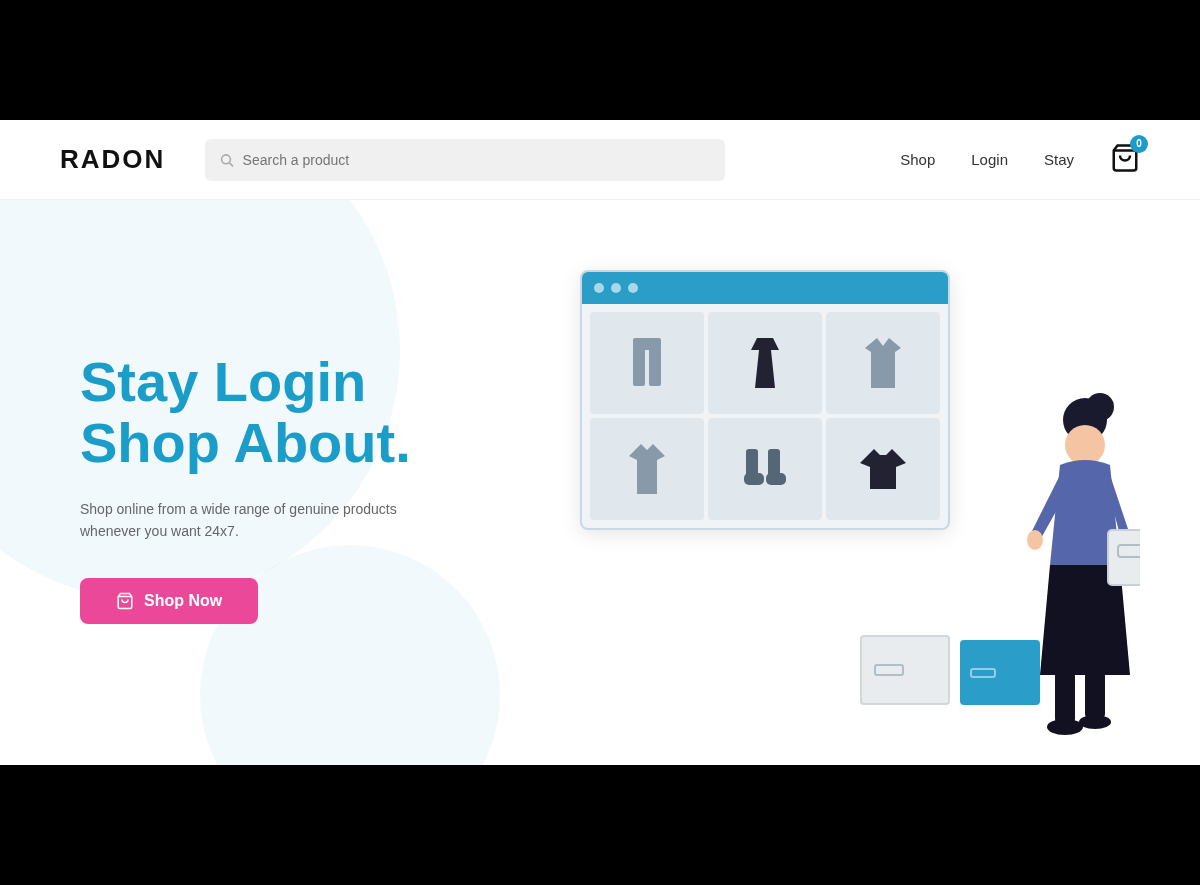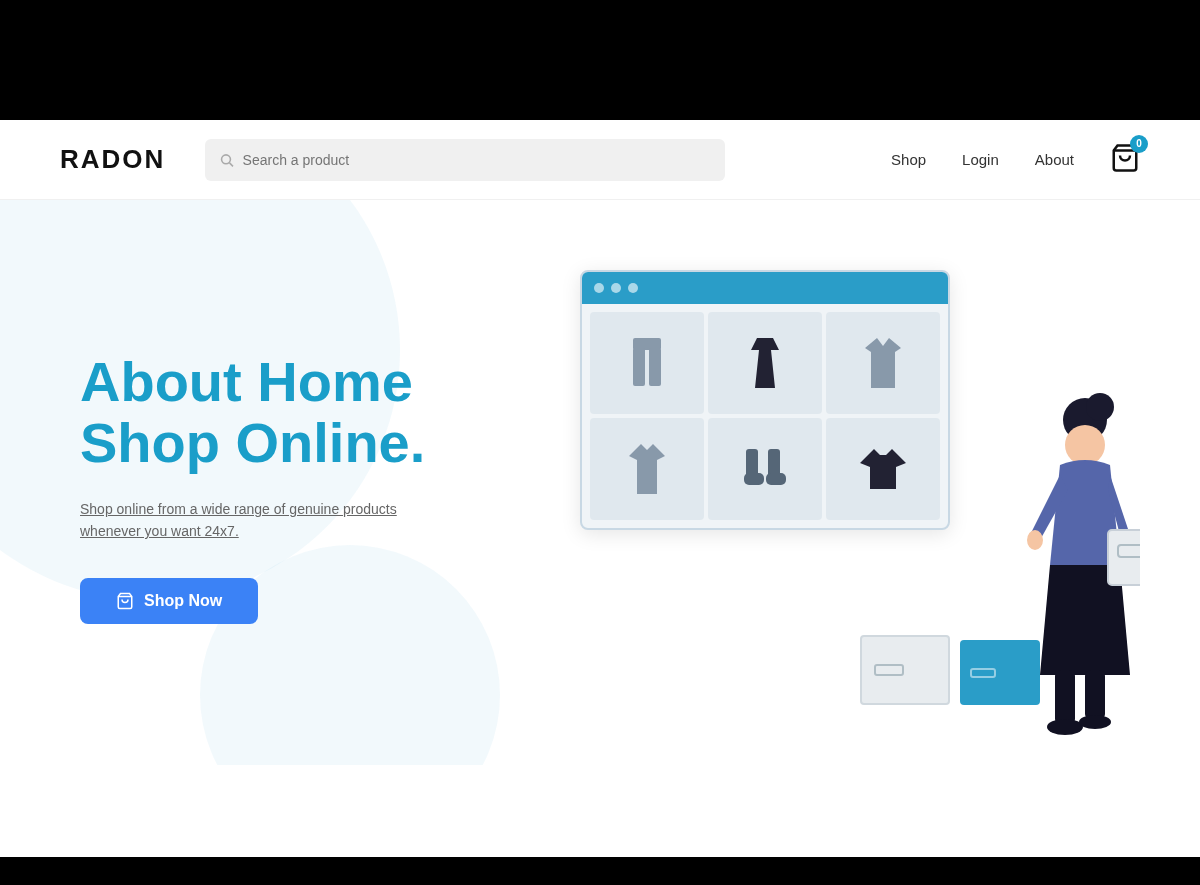--- a/index.html
+++ b/index.html
@@ -12,21 +12,21 @@
     }
 
     .top-bar {
       height: 120px;
       background: #000;
     }
 
     .main-content {
       background: #fff;
       width: 1200px;
-      height: 737px;
+      height: 645px;
       position: relative;
     }
 
     
     .navbar {
       display: flex;
       align-items: center;
       padding: 0 60px;
       height: 80px;
       background: #fff;
@@ -127,28 +127,27 @@
       margin-bottom: 24px;
       font-family: 'Arial Black', Arial, sans-serif;
     }
 
     .hero-subtitle {
       font-size: 14px;
       color: #666;
       line-height: 1.6;
       margin-bottom: 36px;
       max-width: 380px;
-      text-decoration: underline;
     }
 
     .shop-now-btn {
       display: inline-flex;
       align-items: flex-start;
       gap: 10px;
-      background: #3b82f6;
+      background: #ec4899;
       color: #fff;
       font-size: 16px;
       font-weight: 600;
       padding: 14px 36px;
       border-radius: 8px;
       border: none;
       cursor: pointer;
       text-decoration: none;
     }
 
@@ -291,41 +290,41 @@
       <svg class="search-icon-svg" width="16" height="16" viewBox="0 0 24 24" fill="none" stroke="#aaa" stroke-width="2.5">
         <circle cx="11" cy="11" r="7"></circle>
         <line x1="16.5" y1="16.5" x2="22" y2="22"></line>
       </svg>
       <input type="text" placeholder="Search a product" style="">
     </div>
 
     <div class="nav-links">
       <a class="nav-link">Shop</a>
       <a class="nav-link">Login</a>
-      <a class="nav-link">About</a>
+      <a class="nav-link">Stay</a>
       <div class="cart-wrapper">
         <svg width="30" height="30" viewBox="0 0 24 24" fill="none" stroke="#111" stroke-width="2">
           <path d="M6 2L3 6v14a2 2 0 002 2h14a2 2 0 002-2V6l-3-4z"></path>
           <line x1="3" y1="6" x2="21" y2="6"></line>
           <path d="M16 10a4 4 0 01-8 0"></path>
         </svg>
         <div class="cart-badge">0</div>
       </div>
     </div>
   </nav>
 
   <section class="hero">
 
     <div class="hero-bg-circle" style="width:500px;height:500px;top:-100px;left:-100px;"></div>
     <div class="hero-bg-circle" style="width:300px;height:300px;bottom:-80px;left:200px;"></div>
 
     <div class="hero-left">
       <h1 class="hero-title">
-        <span>About Home</span><br>
-        <span>Shop Online.</span>
+        <span>Stay Login</span><br>
+        <span>Shop About.</span>
       </h1>
       <p class="hero-subtitle">Shop online from a wide range of genuine products whenever you want 24x7.</p>
       <button class="shop-now-btn">
         <svg width="18" height="18" viewBox="0 0 24 24" fill="none" stroke="white" stroke-width="2">
           <path d="M6 2L3 6v14a2 2 0 002 2h14a2 2 0 002-2V6l-3-4z"></path>
           <line x1="3" y1="6" x2="21" y2="6"></line>
           <path d="M16 10a4 4 0 01-8 0"></path>
         </svg>
         <span>Shop Now</span>
       </button>

